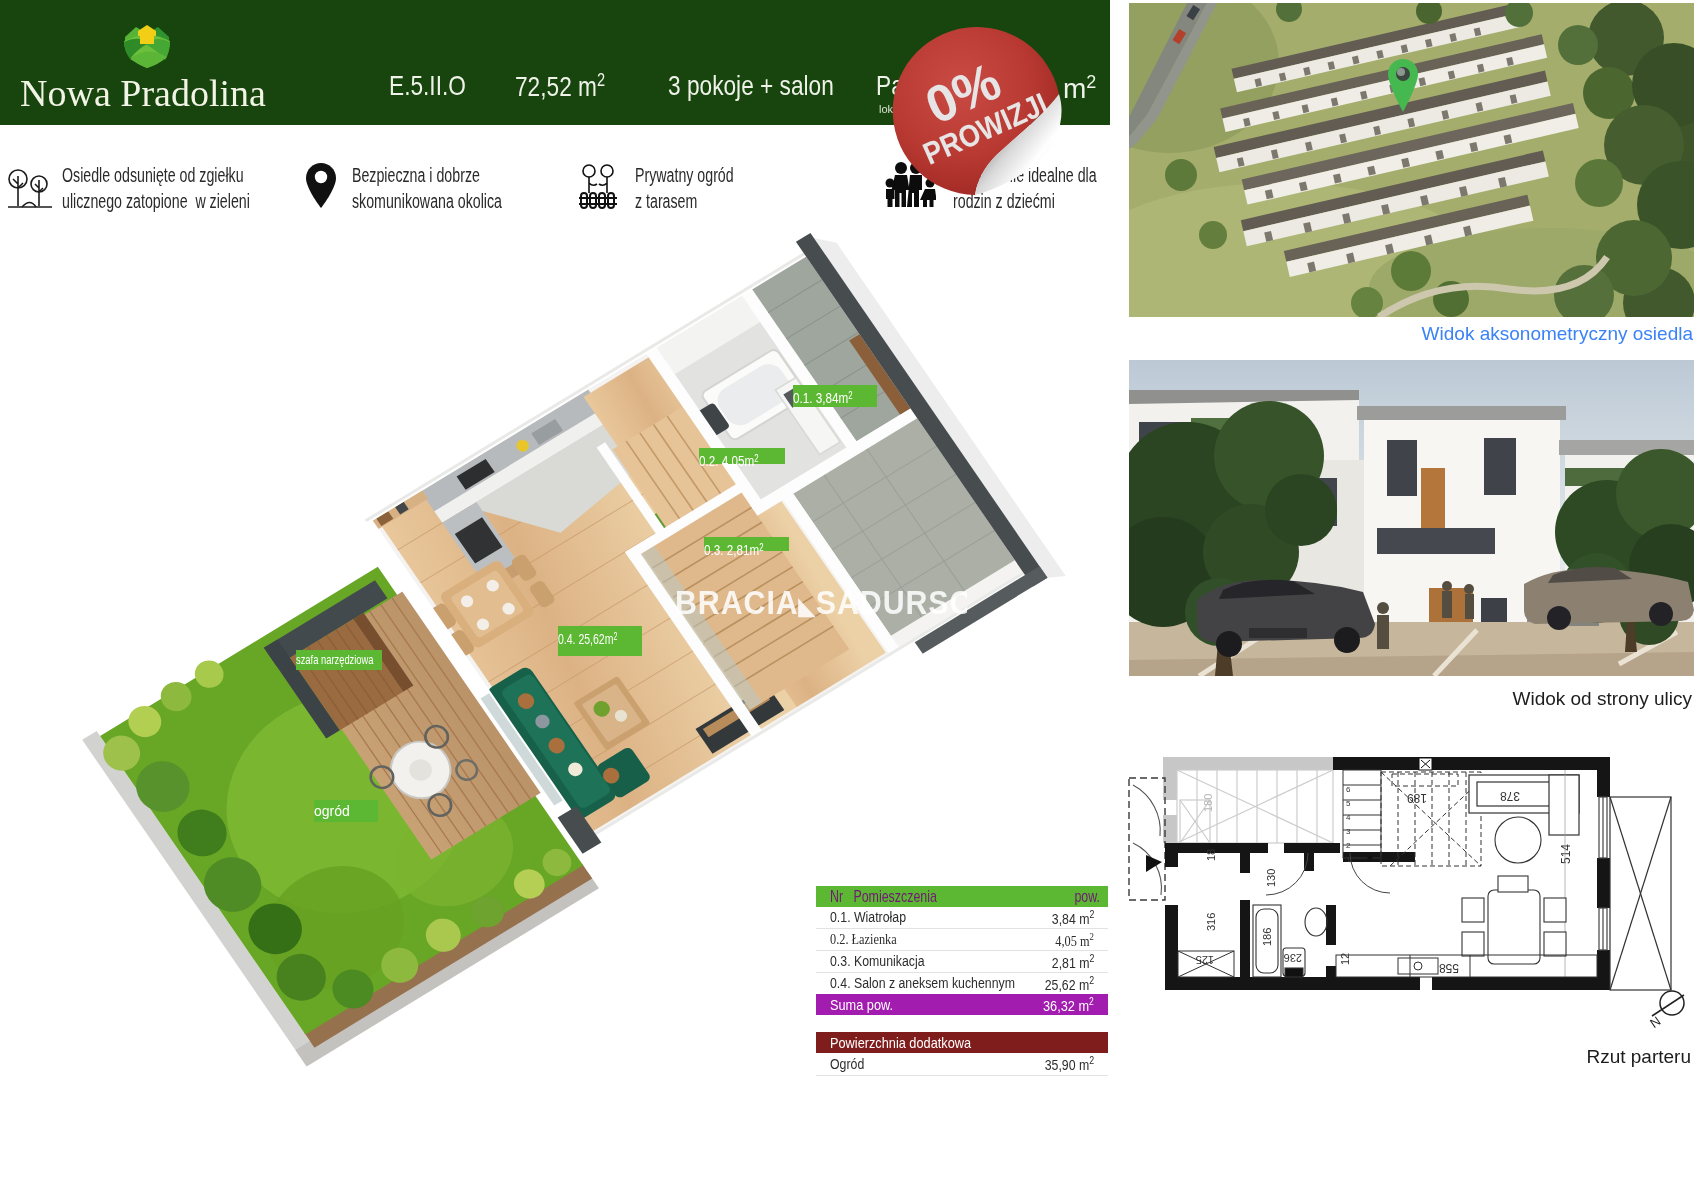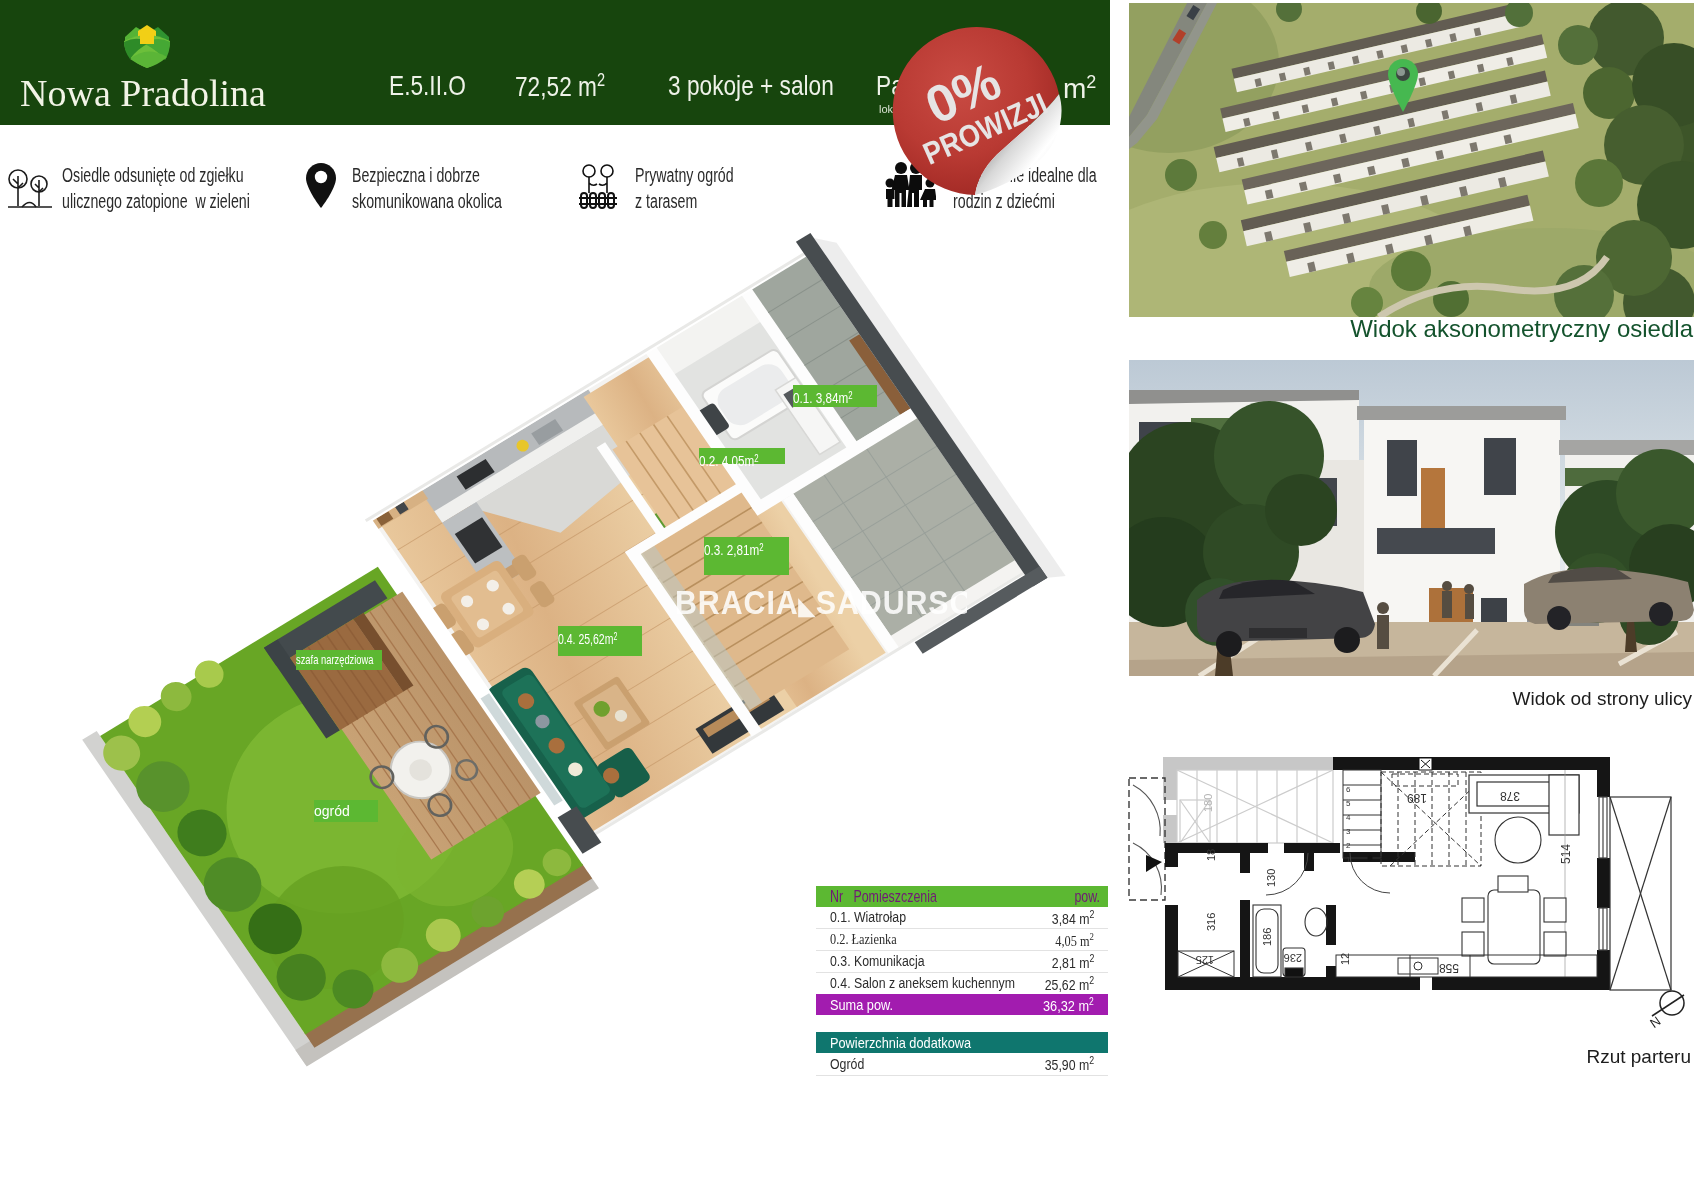--- a/index.html
+++ b/index.html
@@ -345,21 +345,21 @@
 </svg>
 
 <div class="abs" style="left:675px;top:584px;width:292px;height:36px;overflow:hidden;">
 <span style="display:inline-block;font-size:33px;font-weight:bold;letter-spacing:1px;
      color:rgba(255,255,255,0.85);white-space:nowrap;transform:scaleX(0.92);transform-origin:0 0;">BRACIA<span style="font-size:23px;">◣</span>SADURSCY</span></div>
 
 <div class="chip" style="left:793px;top:385px;width:84px;height:22px;"><span class="sqz">0.1. 3,84m<span style="font-size:10px;vertical-align:4px;">2</span></span></div>
 
 <div class="chip" style="left:699px;top:448px;width:86px;height:16px;"><span class="sqz">0.2. 4,05m<span style="font-size:10px;vertical-align:4px;">2</span></span></div>
 
-<div class="chip" style="left:704px;top:537px;width:85px;height:38px;"><span class="sqz">0.3. 2,81m<span style="font-size:10px;vertical-align:4px;">2</span></span></div>
+<div class="chip" style="left:704px;top:537px;width:85px;height:14px;"><span class="sqz">0.3. 2,81m<span style="font-size:10px;vertical-align:4px;">2</span></span></div>
 
 <div class="chip" style="left:558px;top:626px;width:84px;height:30px;"><span class="sqz" style="transform:scaleX(0.7);">0.4. 25,62m<span style="font-size:10px;vertical-align:4px;">2</span></span></div>
 
 <div class="chip" style="left:296px;top:650px;width:86px;height:20px;font-size:13px;line-height:20px;"><span class="sqz" style="transform:scaleX(0.72);">szafa narzędziowa</span></div>
 
 <div class="chip" style="left:314px;top:800px;width:64px;height:22px;font-size:14px;">ogród</div>
 
 <svg class="abs" style="left:892px;top:24px;" width="200" height="200" viewBox="0 0 200 200">
   <defs>
     <radialGradient id="bgrad" cx="40%" cy="35%" r="75%">
@@ -497,21 +497,21 @@
   <circle cx="238" cy="300" r="16" fill="#66843f"></circle>
   <path d="M250 314 Q310 274 380 286 Q450 296 478 254" stroke="#cdc7ae" stroke-width="7" fill="none"></path>
 
   <g transform="translate(259,56)">
     <path d="M15 0 C6.5 0 0 6.7 0 15 c0 10.6 15 38 15 38 s15 -27.4 15 -38 C30 6.7 23.5 0 15 0 Z" fill="#46b850"></path>
     <circle cx="15" cy="15" r="7" fill="#3c4740"></circle>
     <circle cx="13" cy="13" r="4" fill="#8b9890"></circle>
   </g>
 </svg>
 
-<div class="abs" style="right:1px;top:315px;font-size:24px;color:#14532d;white-space:nowrap;">Widok aksonometryczny osiedla</div>
+<div class="abs" style="right:1px;top:323px;font-size:19px;color:#3b82f6;white-space:nowrap;">Widok aksonometryczny osiedla</div>
 
 <svg class="abs" style="left:1129px;top:360px;" width="565" height="316" viewBox="0 0 565 316">
   <defs>
     <linearGradient id="sky" x1="0" y1="0" x2="0" y2="1">
       <stop offset="0%" stop-color="#bcc9d5"></stop>
         <stop offset="55%" stop-color="#dfe6ea"></stop>
       <stop offset="100%" stop-color="#f0f2f3"></stop>
     </linearGradient>
   </defs>
   <rect width="565" height="316" fill="url(#sky)"></rect>
@@ -791,21 +791,21 @@
   </div>
 
   <div style="background:#a21caf;color:#fff;height:21px;line-height:21px;position:relative;">
     <span style="margin-left:14px;font-size:15px;display:inline-block;transform:scaleX(0.85);transform-origin:0 50%;">Suma pow.</span>
     <span style="position:absolute;right:14px;top:-3px;line-height:21px;font-size:15px;transform:scaleX(0.85);transform-origin:100% 50%;">36,32 m<sup style="font-size:10px;">2</sup></span>
   </div>
 </div>
 
 <div class="abs" style="left:816px;top:1032px;width:292px;font-size:14px;color:#2c2c2c;">
 
-  <div style="background:#0f766e;color:#fff;height:21px;line-height:21px;">
+  <div style="background:#7f1d1d;color:#fff;height:21px;line-height:21px;">
     <span style="margin-left:14px;font-size:15px;display:inline-block;transform:scaleX(0.85);transform-origin:0 50%;white-space:nowrap;">Powierzchnia dodatkowa</span>
   </div>
 
   <div style="height:22px;line-height:22px;position:relative;border-bottom:1px solid #e2e2e2;">
     <span style="margin-left:14px;display:inline-block;transform:scaleX(0.88);transform-origin:0 50%;">Ogród</span>
     <span style="position:absolute;right:14px;top:-3px;line-height:21px;transform:scaleX(0.88);transform-origin:100% 50%;">35,90 m<sup style="font-size:10px;">2</sup></span>
   </div>
 </div>
 
 </body></html>

